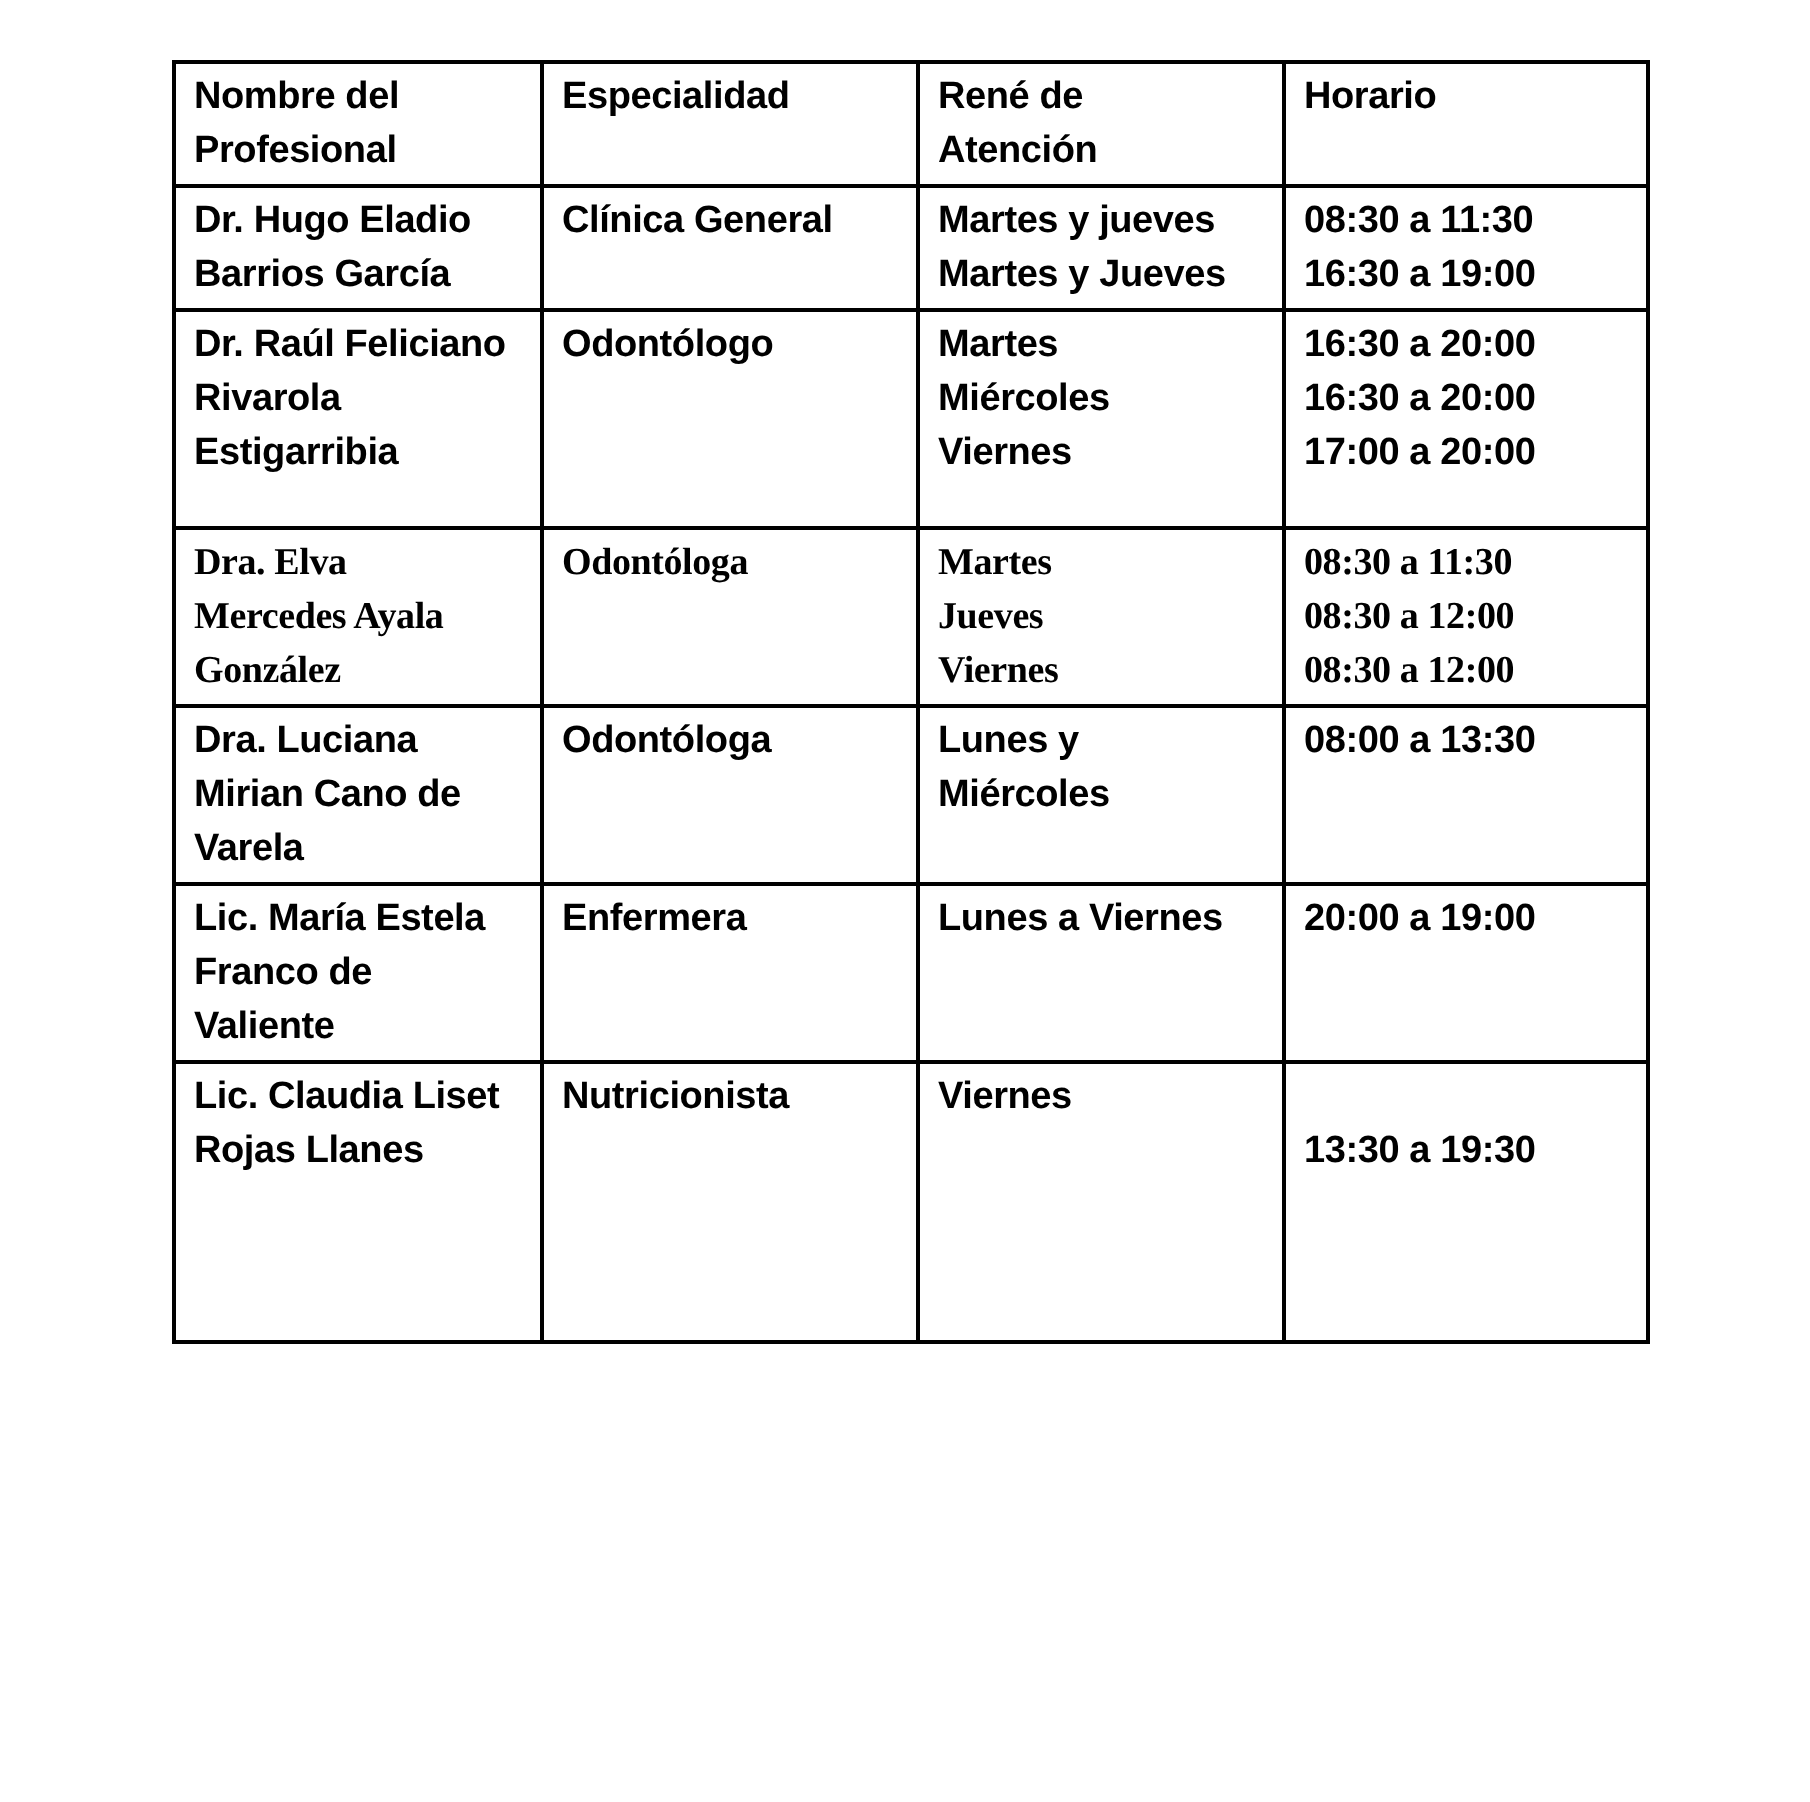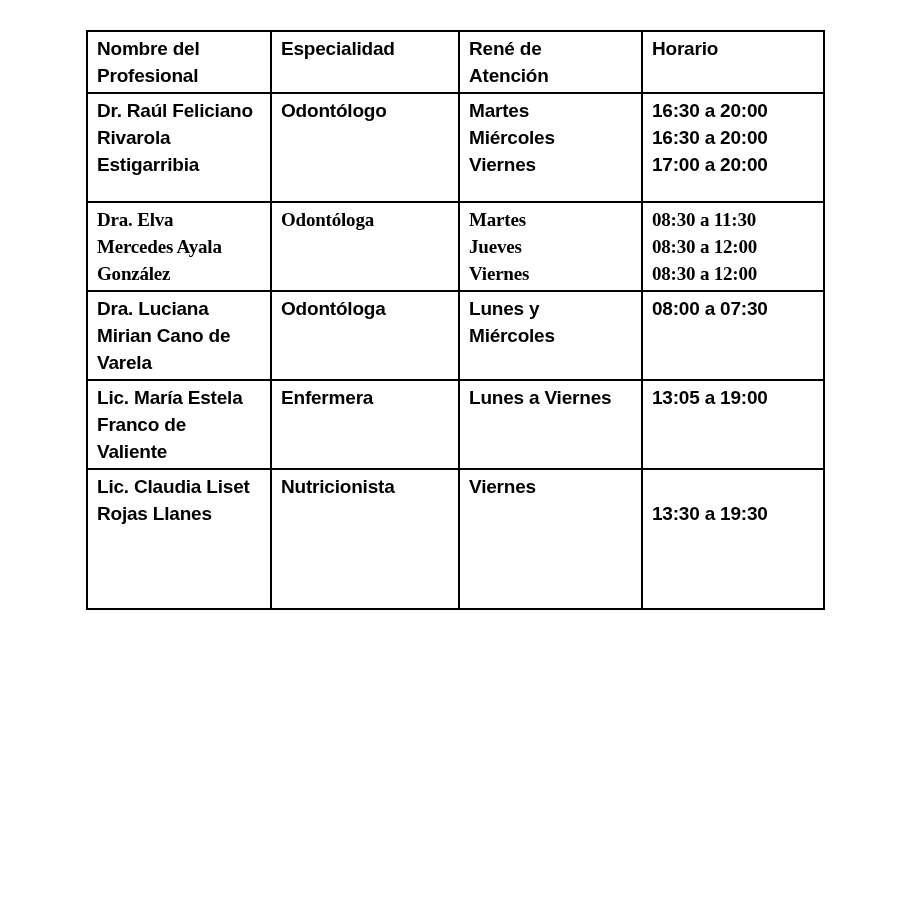--- a/index.html
+++ b/index.html
@@ -62,20 +62,29 @@
     <thead>
       <tr class="h-header">
         <th>Nombre del
 Profesional</th>
         <th>Especialidad</th>
         <th>René de Atención</th>
         <th>Horario</th>
       </tr>
     </thead>
     <tbody>
+      <tr class="h-r0">
+        <td>Dr. Hugo Eladio
+Barrios García</td>
+        <td>Clínica General</td>
+        <td>Martes y jueves
+Martes y Jueves</td>
+        <td>08:30 a 11:30
+16:30 a 19:00</td>
+      </tr>
       <tr class="h-r3">
         <td>Dr. Raúl Feliciano
 Rivarola
 Estigarribia</td>
         <td>Odontólogo</td>
         <td>Martes
 Miércoles
 Viernes</td>
         <td>16:30 a 20:00
 16:30 a 20:00
@@ -93,29 +102,29 @@
 08:30 a 12:00
 08:30 a 12:00</td>
       </tr>
       <tr class="h-r5">
         <td>Dra. Luciana
 Mirian Cano de
 Varela</td>
         <td>Odontóloga</td>
         <td>Lunes y
 Miércoles</td>
-        <td>08:00 a 07:30</td>
+        <td>08:00 a 13:30</td>
       </tr>
       <tr class="h-r6">
         <td>Lic. María Estela
 Franco de
 Valiente</td>
         <td>Enfermera</td>
         <td>Lunes a Viernes</td>
-        <td>13:05 a 19:00</td>
+        <td>20:00 a 19:00</td>
       </tr>
       <tr class="h-r7">
         <td>Lic. Claudia Liset
 Rojas Llanes</td>
         <td>Nutricionista</td>
         <td>Viernes</td>
         <td>
 13:30 a 19:30</td>
       </tr>
     </tbody>

